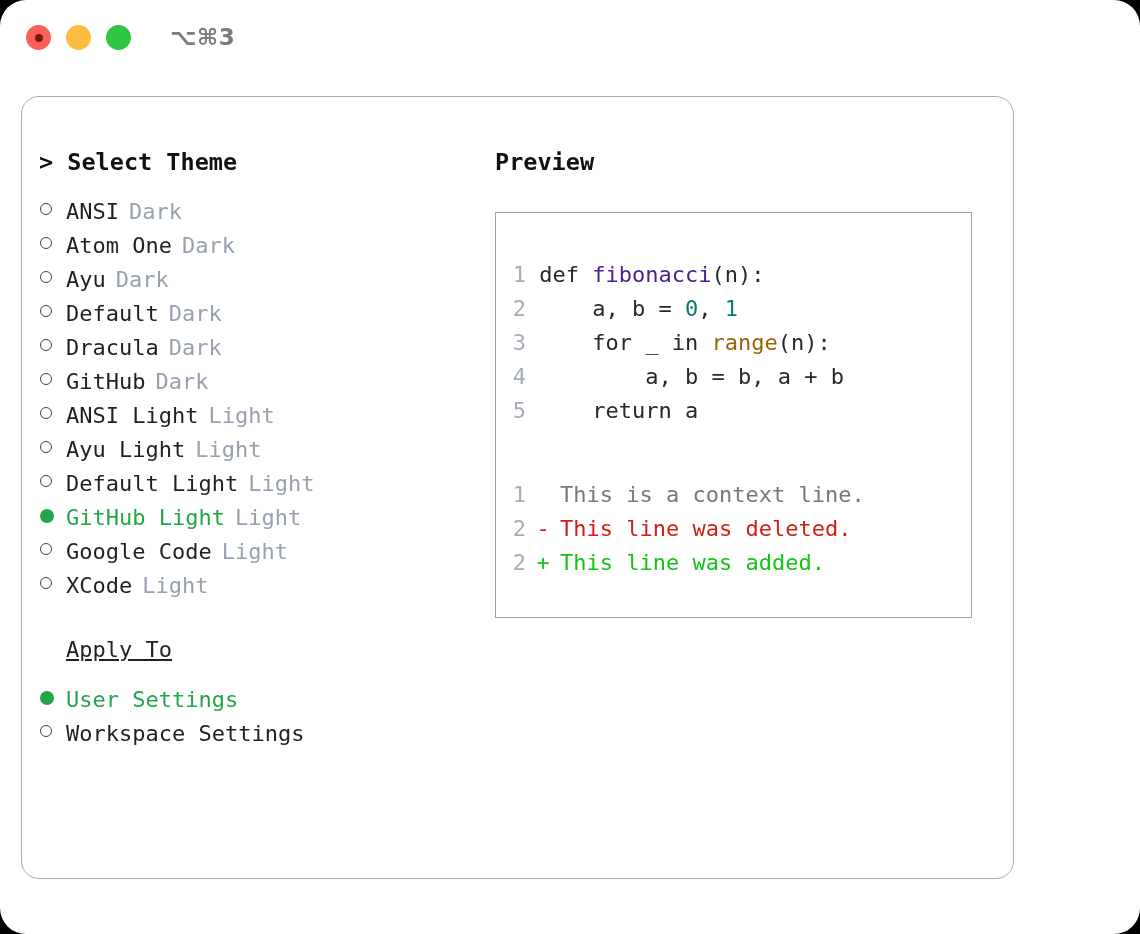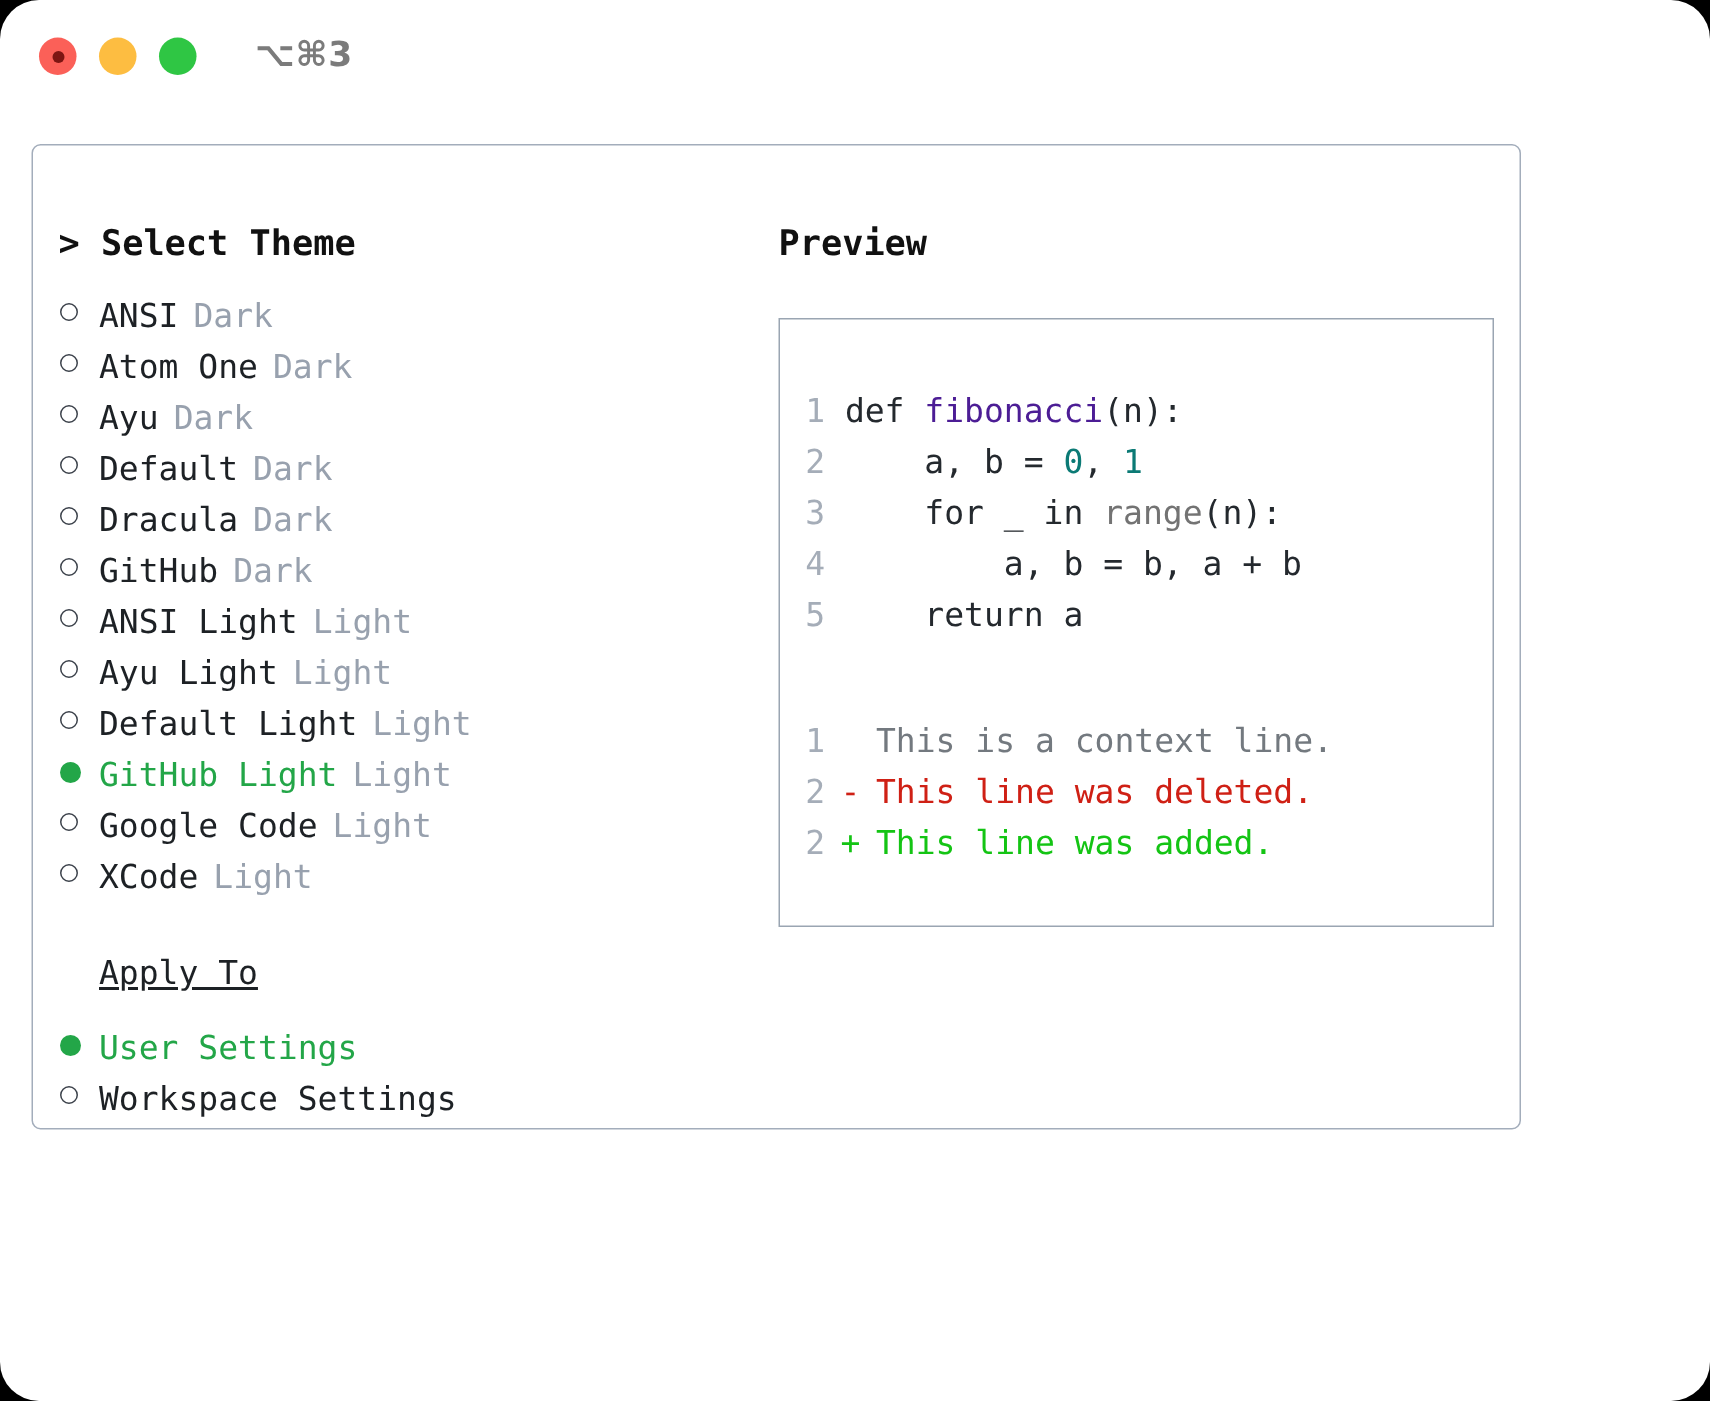--- a/index.html
+++ b/index.html
@@ -70,24 +70,24 @@
     letter-spacing: 0.5px;
     white-space: pre;
   }
 
   
   .panel {
     position: absolute;
     left: 21px;
     top: 96px;
     width: 993px;
-    height: 657px;
+    height: 783px;
     box-sizing: border-box;
     border: 1.6px solid #a3adbb;
-    border-radius: 6px;
+    border-radius: 18px;
     background: #ffffff;
   }
 
   .columns {
     position: absolute;
     left: 0; top: 0;
     width: 100%;
     height: 100%;
   }
 
@@ -173,21 +173,21 @@
     font-size: 21.5px;
     line-height: 34px;
     color: #9aa3b0;
     width: 400px;
     white-space: pre-wrap;
   }
 
   
   .col-right {
     position: absolute;
-    left: 497px;
+    left: 473px;
     top: 48px;
     width: 490px;
   }
 
   .preview-box {
     margin-top: 33px;
     width: 477px;
     height: 406px;
     box-sizing: border-box;
     border: 1.6px solid #9aa5b2;
@@ -206,21 +206,21 @@
   .code-line { height: 34px; white-space: pre; }
   .ln {
     color: #a5adb8;
     display: inline-block;
     width: 14px;
     text-align: right;
   }
   .tok-plain { color: #24292e; }
   .tok-func  { color: #4c1d95; }
   .tok-num   { color: #0b7a75; }
-  .tok-call  { color: #737373; margin-top: 28px; }
+  .tok-call  { color: #a16207; margin-top: 28px; }
 
   .diff {
     position: absolute;
     left: 16px;
     top: 265px;
     font-size: 22px;
     line-height: 34px;
     white-space: pre;
   }
   .diff-line { height: 34px; white-space: pre; }

